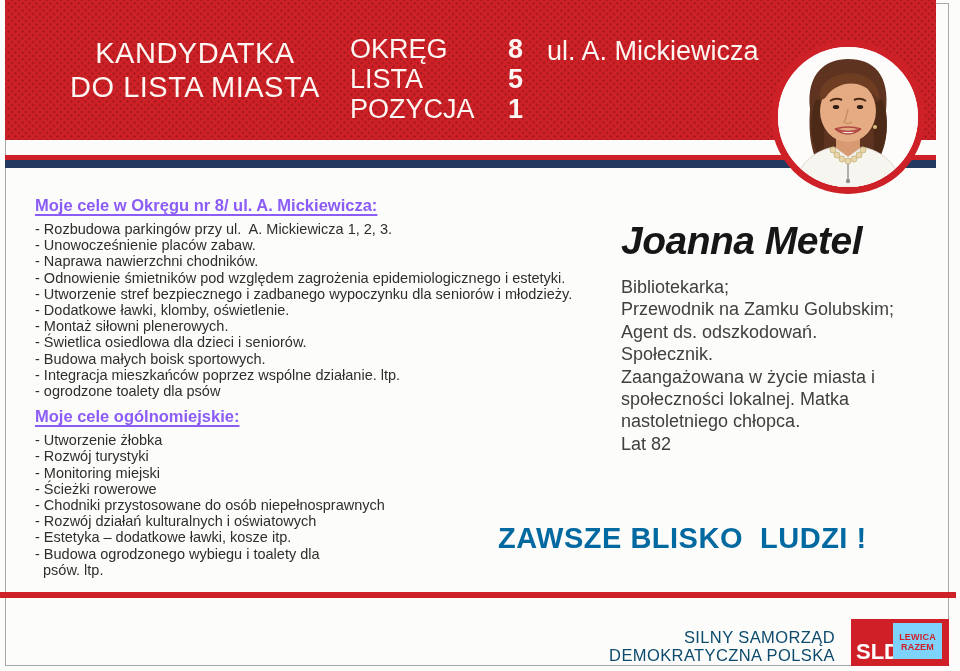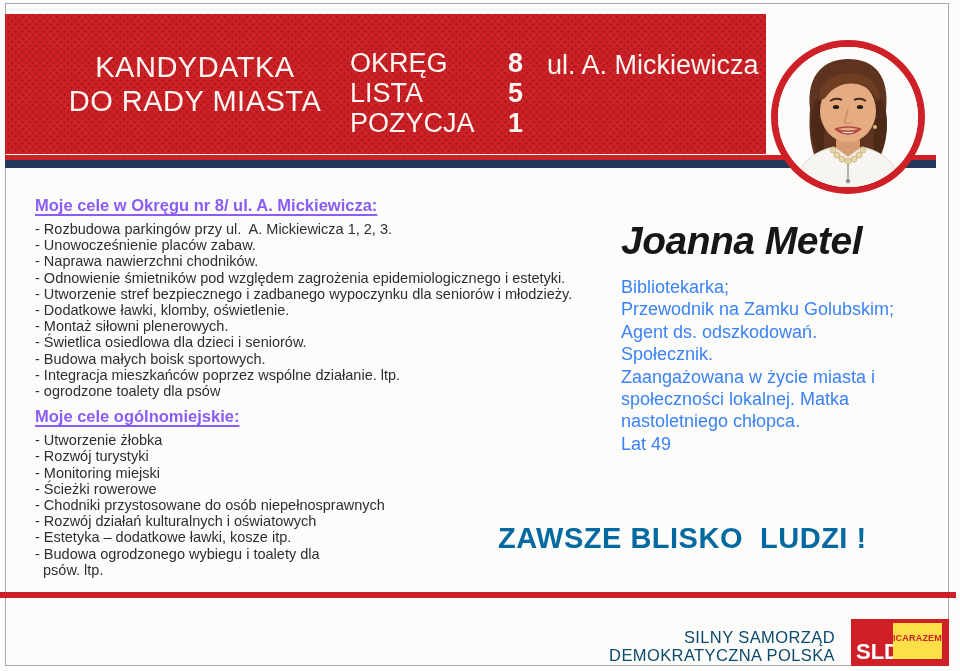--- a/index.html
+++ b/index.html
@@ -16,21 +16,21 @@
   }
   
   .frame{
     position:absolute;left:5px;top:3px;width:944px;height:663px;
     border:1px solid #a8a8a8;
     box-sizing:border-box;
     z-index:1;
   }
   
   .banner{
-    position:absolute;left:5px;top:14px;width:761px;height:140px;
+    position:absolute;left:5px;top:0;width:931px;height:140px;
     background-color:#ce2127;
     background-image:
       radial-gradient(rgba(40,0,0,0.22) 1px, transparent 1.5px),
       radial-gradient(rgba(40,0,0,0.22) 1px, transparent 1.5px);
     background-size:7px 7px;
     background-position:0 0,3.5px 3.5px;
     z-index:2;
   }
   .banner-title{
     position:absolute;left:40px;top:36px;width:300px;
@@ -88,21 +88,21 @@
   
   .candidate{
     position:absolute;left:621px;top:220px;width:300px;z-index:3;
   }
   .candidate-name{
     font-size:39px;font-weight:bold;color:#161616;
     letter-spacing:-0.5px;line-height:42px;
     margin:0 0 14px 0;white-space:nowrap;font-style:italic;
   }
   .bio-line{
-    font-size:18px;line-height:22.4px;color:#3b82f6;
+    font-size:18px;line-height:22.4px;color:#404040;
   }
   
   .slogan{
     position:absolute;left:498px;top:522px;
     font-size:29px;font-weight:bold;color:#d2291f;
     letter-spacing:0.5px;white-space:pre;z-index:3;
   }
   
   .footer-stripe{
     position:absolute;left:0;top:592px;width:956px;height:6px;
@@ -117,39 +117,39 @@
   .logo{
     position:absolute;left:851px;top:619px;width:98px;height:47px;
     background:#cf2027;z-index:4;
   }
   .logo-sld{
     position:absolute;left:5px;bottom:1px;
     color:#ffffff;font-size:22px;font-weight:bold;letter-spacing:0px;
   }
   .logo-box{
     position:absolute;left:42px;top:4px;width:49px;height:36px;
-    background:#fde047;
-    display:flex;flex-direction:row;justify-content:flex-end;align-items:center;
+    background:#7dd3fc;
+    display:flex;flex-direction:column;justify-content:flex-end;align-items:center;
     padding-bottom:7px;box-sizing:border-box;
   }
   .logo-box-line{
     color:#cf2027;font-size:9px;font-weight:bold;line-height:10px;letter-spacing:0.2px;
   }
 </style>
 </head>
 <body>
 
 <div class="page">
 
   <div class="frame"></div>
 
   <div class="banner" style="background-color: rgb(206, 33, 39);">
     <div class="banner-title">
       <div>KANDYDATKA</div>
-      <div>DO RADY MIASTA</div>
+      <div>DO LISTA MIASTA</div>
     </div>
 
     <div class="okreg-block">
       <div class="field-row">
         <span class="field-label">OKRĘG</span><span class="field-value">8</span>
       </div>
       <div class="field-row">
         <span class="field-label">LISTA</span><span class="field-value">5</span>
       </div>
       <div class="field-row">
@@ -235,21 +235,21 @@
 
   <div class="candidate">
     <div class="candidate-name">Joanna Metel</div>
     <div class="bio-line">Bibliotekarka;</div>
     <div class="bio-line">Przewodnik na Zamku Golubskim;</div>
     <div class="bio-line">Agent ds. odszkodowań.</div>
     <div class="bio-line">Społecznik.</div>
     <div class="bio-line">Zaangażowana w życie miasta i</div>
     <div class="bio-line">społeczności lokalnej. Matka</div>
     <div class="bio-line">nastoletniego chłopca.</div>
-    <div class="bio-line">Lat 49</div>
+    <div class="bio-line">Lat 82</div>
   </div>
 
   <div class="slogan" style="color: #0369a1;">ZAWSZE BLISKO  LUDZI !</div>
 
   <div class="footer-stripe" style="background-color: rgb(206, 33, 39);"></div>
 
   <div class="footer-text">
     <div>SILNY SAMORZĄD</div>
     <div>DEMOKRATYCZNA POLSKA</div>
   </div>

